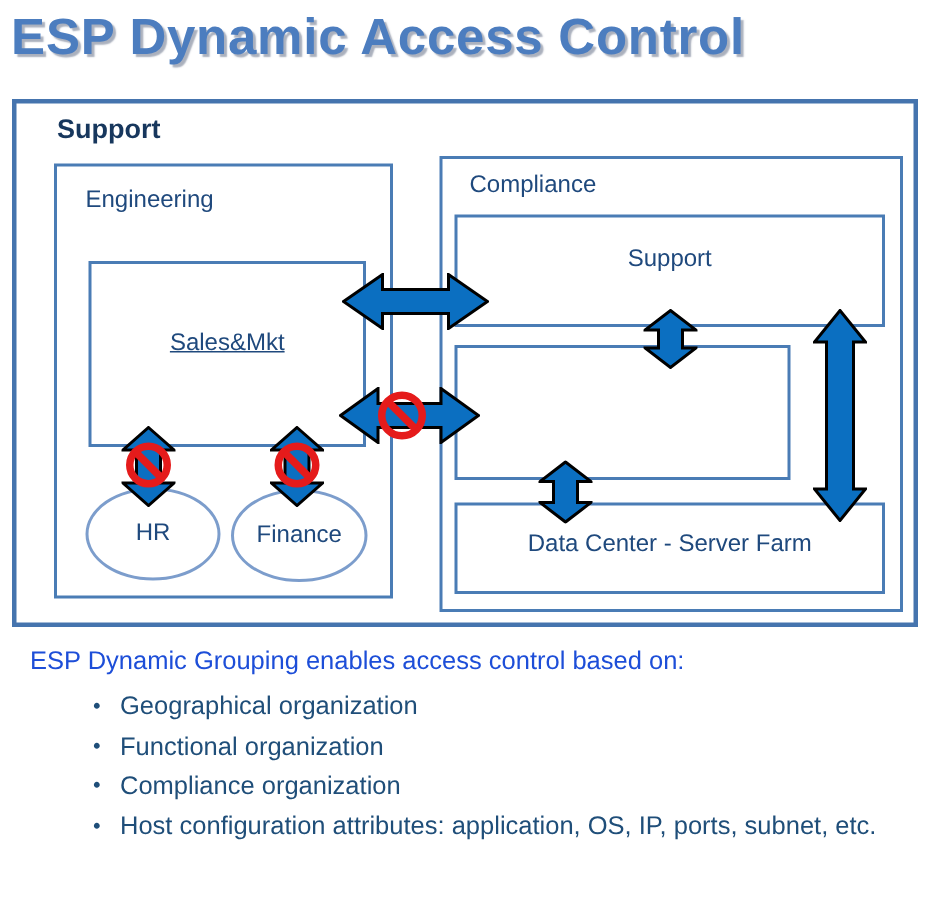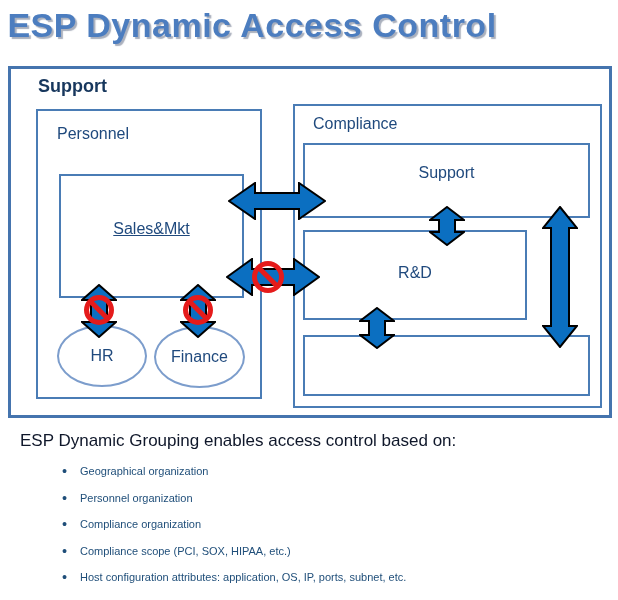--- a/index.html
+++ b/index.html
@@ -22,66 +22,66 @@
     color:#1f497d;font-size:16px;text-align:center;
   }
   .ellipse{
     position:absolute;border:2px solid #7c9dcc;border-radius:50%;box-sizing:border-box;
     display:flex;align-items:center;justify-content:center;
     color:#1f497d;font-size:16px;background:#fff;
   }
   .arrow{position:absolute;z-index:5;}
   .noicon{position:absolute;z-index:6;}
   #bottom-heading{
-    left:20px;top:431px;font-size:17px;color:#0f172a;white-space:nowrap;
+    left:20px;top:431px;font-size:17px;color:#1d4ed8;white-space:nowrap;
   }
   #bullet-list{
     position:absolute;left:62px;top:458px;margin:0;padding:0;list-style:none;
   }
   #bullet-list li{
     position:relative;height:26.5px;line-height:26.5px;padding-left:18px;
-    font-size:11px;color:#1f4e79;white-space:nowrap;
+    font-size:17px;color:#1f4e79;white-space:nowrap;
   }
   #bullet-list li::before{
     content:"\2022";position:absolute;left:0;top:0;color:#1f4e79;font-size:14.5px;
   }
 </style>
 </head>
 <body>
 
 <div id="slide">
 
   <div id="main-title" class="abs">ESP Dynamic Access Control</div>
 
   <div class="box thick" style="left:8px;top:66px;width:604px;height:352px;"></div>
   <div class="box-label bold" style="left:38px;top:76px;">Support</div>
 
   <div class="box" style="left:36px;top:109px;width:226px;height:290px;"></div>
-  <div class="box-label" style="left:57px;top:125px;">Personnel</div>
+  <div class="box-label" style="left:57px;top:125px;">Engineering</div>
 
   <div class="box" style="left:59px;top:174px;width:185px;height:124px;"></div>
   <div class="center-label" style="left:59px;top:174px;width:185px;height:110px;text-decoration:underline;">Sales&amp;Mkt</div>
 
   <div class="ellipse" style="left:57px;top:325px;width:90px;height:62px;">
     <span>HR</span>
   </div>
   <div class="ellipse" style="left:154px;top:326px;width:91px;height:62px;">
     <span>Finance</span>
   </div>
 
   <div class="box" style="left:293px;top:104px;width:309px;height:304px;"></div>
   <div class="box-label" style="left:313px;top:115px;">Compliance</div>
 
   <div class="box" style="left:303px;top:143px;width:287px;height:75px;"></div>
   <div class="center-label" style="left:303px;top:143px;width:287px;height:59px;">Support</div>
 
   <div class="box" style="left:303px;top:230px;width:224px;height:90px;"></div>
-  <div class="center-label" style="left:303px;top:230px;width:224px;height:86px;">R&amp;D</div>
 
   <div class="box" style="left:303px;top:335px;width:287px;height:61px;"></div>
+  <div class="center-label" style="left:303px;top:335px;width:287px;height:55px;">Data Center - Server Farm</div>
 
   <svg class="arrow" style="left:228px;top:182px;" width="98" height="38" viewBox="0 0 98 38">
     <polygon points="1,19 27,1 27,11 71,11 71,1 97,19 71,37 71,27 27,27 27,37" fill="#0b6fc1" stroke="#000000" stroke-width="2"></polygon>
   </svg>
 
   <svg class="arrow" style="left:226px;top:258px;" width="94" height="38" viewBox="0 0 94 38">
     <polygon points="1,19 26,1 26,11 68,11 68,1 93,19 68,37 68,27 26,27 26,37" fill="#0b6fc1" stroke="#000000" stroke-width="2"></polygon>
   </svg>
 
   <svg class="arrow" style="left:81px;top:284px;" width="36" height="54" viewBox="0 0 36 54">
@@ -115,19 +115,18 @@
   </svg>
 
   <svg class="noicon" style="left:182px;top:294px;" width="32" height="32" viewBox="0 0 32 32">
     <circle cx="16" cy="16" r="12.5" fill="none" stroke="#e51b1b" stroke-width="5"></circle>
     <line x1="7.5" y1="7.5" x2="24.5" y2="24.5" stroke="#e51b1b" stroke-width="5"></line>
   </svg>
 
   <div id="bottom-heading" class="abs">ESP Dynamic Grouping enables access control based on:</div>
   <ul id="bullet-list">
     <li>Geographical organization</li>
-    <li>Personnel organization</li>
+    <li>Functional organization</li>
     <li>Compliance organization</li>
-    <li>Compliance scope (PCI, SOX, HIPAA, etc.)</li>
     <li>Host configuration attributes: application, OS, IP, ports, subnet, etc.</li>
   </ul>
 
 </div>
 
 </body></html>

